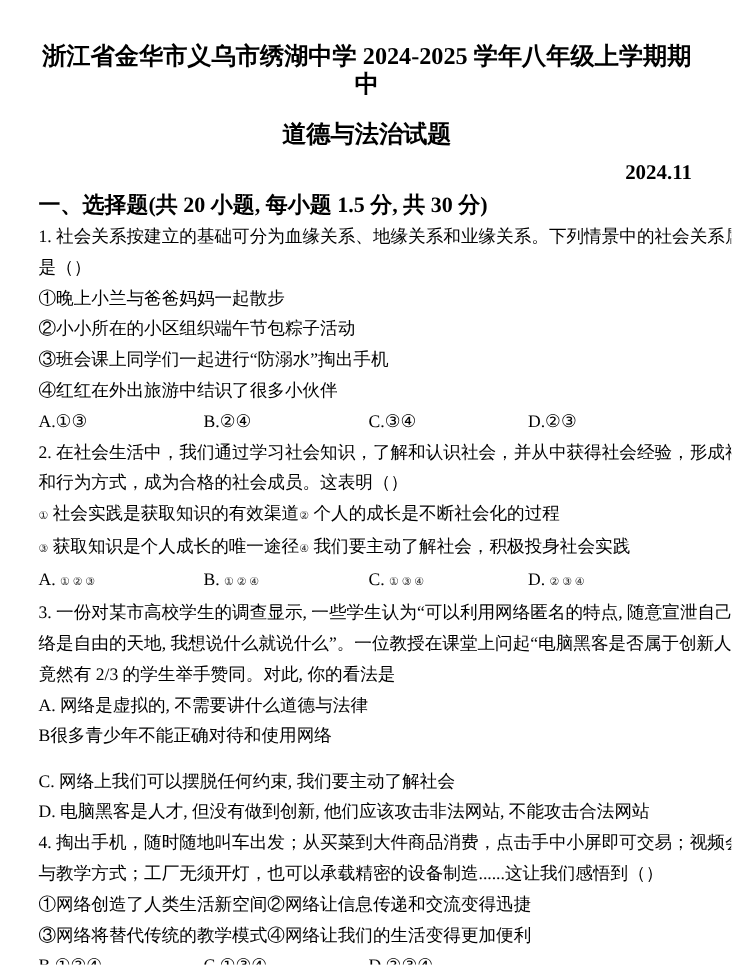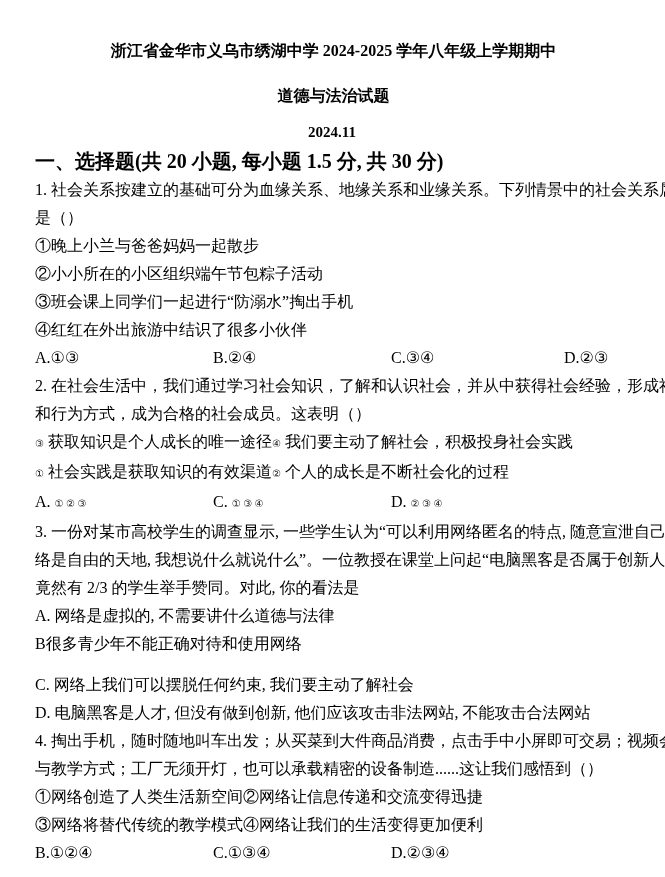--- a/index.html
+++ b/index.html
@@ -10,30 +10,30 @@
     background:#ffffff;
     color:#000000;
     font-family:"Liberation Serif","DejaVu Serif",serif;
     padding:30px 33px 0 35px;
     box-sizing:border-box;
     overflow:hidden;
   }
   .title {
     text-align:center;
     font-weight:bold;
-    font-size:16px;
+    font-size:22px;
     line-height:26px;
     margin:0;
   }
   .t1 { margin-top:8px; }
   .t2 { margin-top:19px;text-align:center; }
   .date {
-    text-align:center;
+    text-align:right;
     font-weight:bold;
-    font-size:15px;
+    font-size:19px;
     line-height:18px;
     margin-top:14px;
     padding-right:3px;
   }
   .section {
     font-weight:bold;
     font-size:20px;
     line-height:20px;
     margin-top:10px;
   }
@@ -42,21 +42,20 @@
     line-height:28px;
     margin:0;
     white-space:nowrap;
   }
   .qstart { margin-top:5px; }
   .opts {
     display:grid;
     grid-template-columns:150px 150px 145px 1fr;
     font-size:16px;
     line-height:28px;
-    gap:28px;
   }
   .tiny { font-size:10px; color:#222; }
   .sp-top { margin-top:13px; }
 </style>
 </head>
 <body>
 
 <div class="page">
 
   <div class="title t1">浙江省金华市义乌市绣湖中学 2024-2025 学年八年级上学期期中</div>
@@ -75,24 +74,25 @@
       <span>A.①③</span>
       <span>B.②④</span>
       <span>C.③④</span>
       <span>D.②③</span>
     </div>
   </div>
 
   <div>
     <p class="ln">2. 在社会生活中，我们通过学习社会知识，了解和认识社会，并从中获得社会经验，形成社会认可的思维</p>
     <p class="ln">和行为方式，成为合格的社会成员。这表明（）</p>
+    <p class="ln"><span class="tiny">①</span><span> 社会实践是获取知识的有效渠道</span><span class="tiny">②</span><span> 个人的成长是不断社会化的过程</span></p>
     <p class="ln"><span class="tiny">③</span><span> 获取知识是个人成长的唯一途径</span><span class="tiny">④</span><span> 我们要主动了解社会，积极投身社会实践</span></p>
-    <p class="ln"><span class="tiny">①</span><span> 社会实践是获取知识的有效渠道</span><span class="tiny">②</span><span> 个人的成长是不断社会化的过程</span></p>
     <div class="opts">
       <span><span>A.</span> <span class="tiny">① ② ③</span></span>
+      <span><span>B.</span> <span class="tiny">① ② ④</span></span>
       <span><span>C.</span> <span class="tiny">① ③ ④</span></span>
       <span><span>D.</span> <span class="tiny">② ③ ④</span></span>
     </div>
   </div>
 
   <div>
     <p class="ln">3. 一份对某市高校学生的调查显示, 一些学生认为“可以利用网络匿名的特点, 随意宣泄自己的情绪”“网</p>
     <p class="ln">络是自由的天地, 我想说什么就说什么”。一位教授在课堂上问起“电脑黑客是否属于创新人才”时, 台下</p>
     <p class="ln">竟然有 2/3 的学生举手赞同。对此, 你的看法是</p>
     <p class="ln">A. 网络是虚拟的, 不需要讲什么道德与法律</p>

